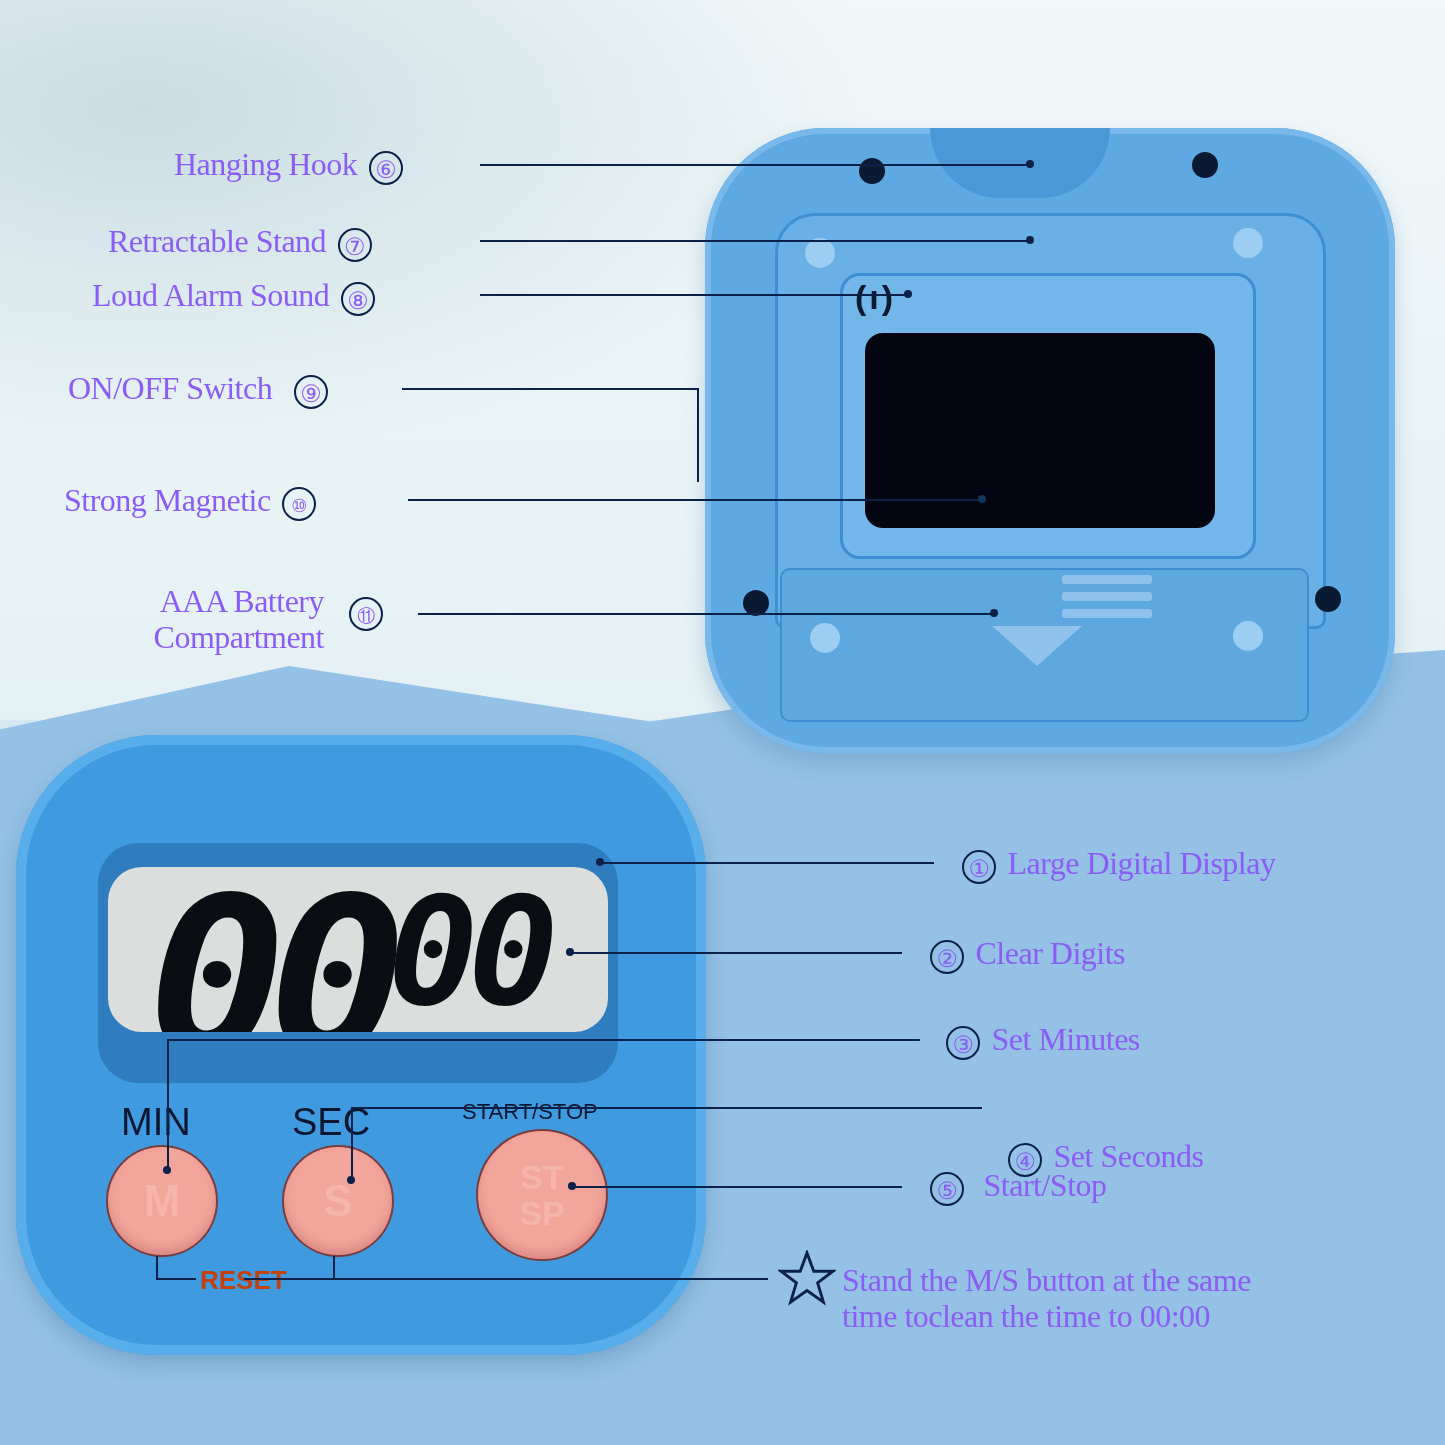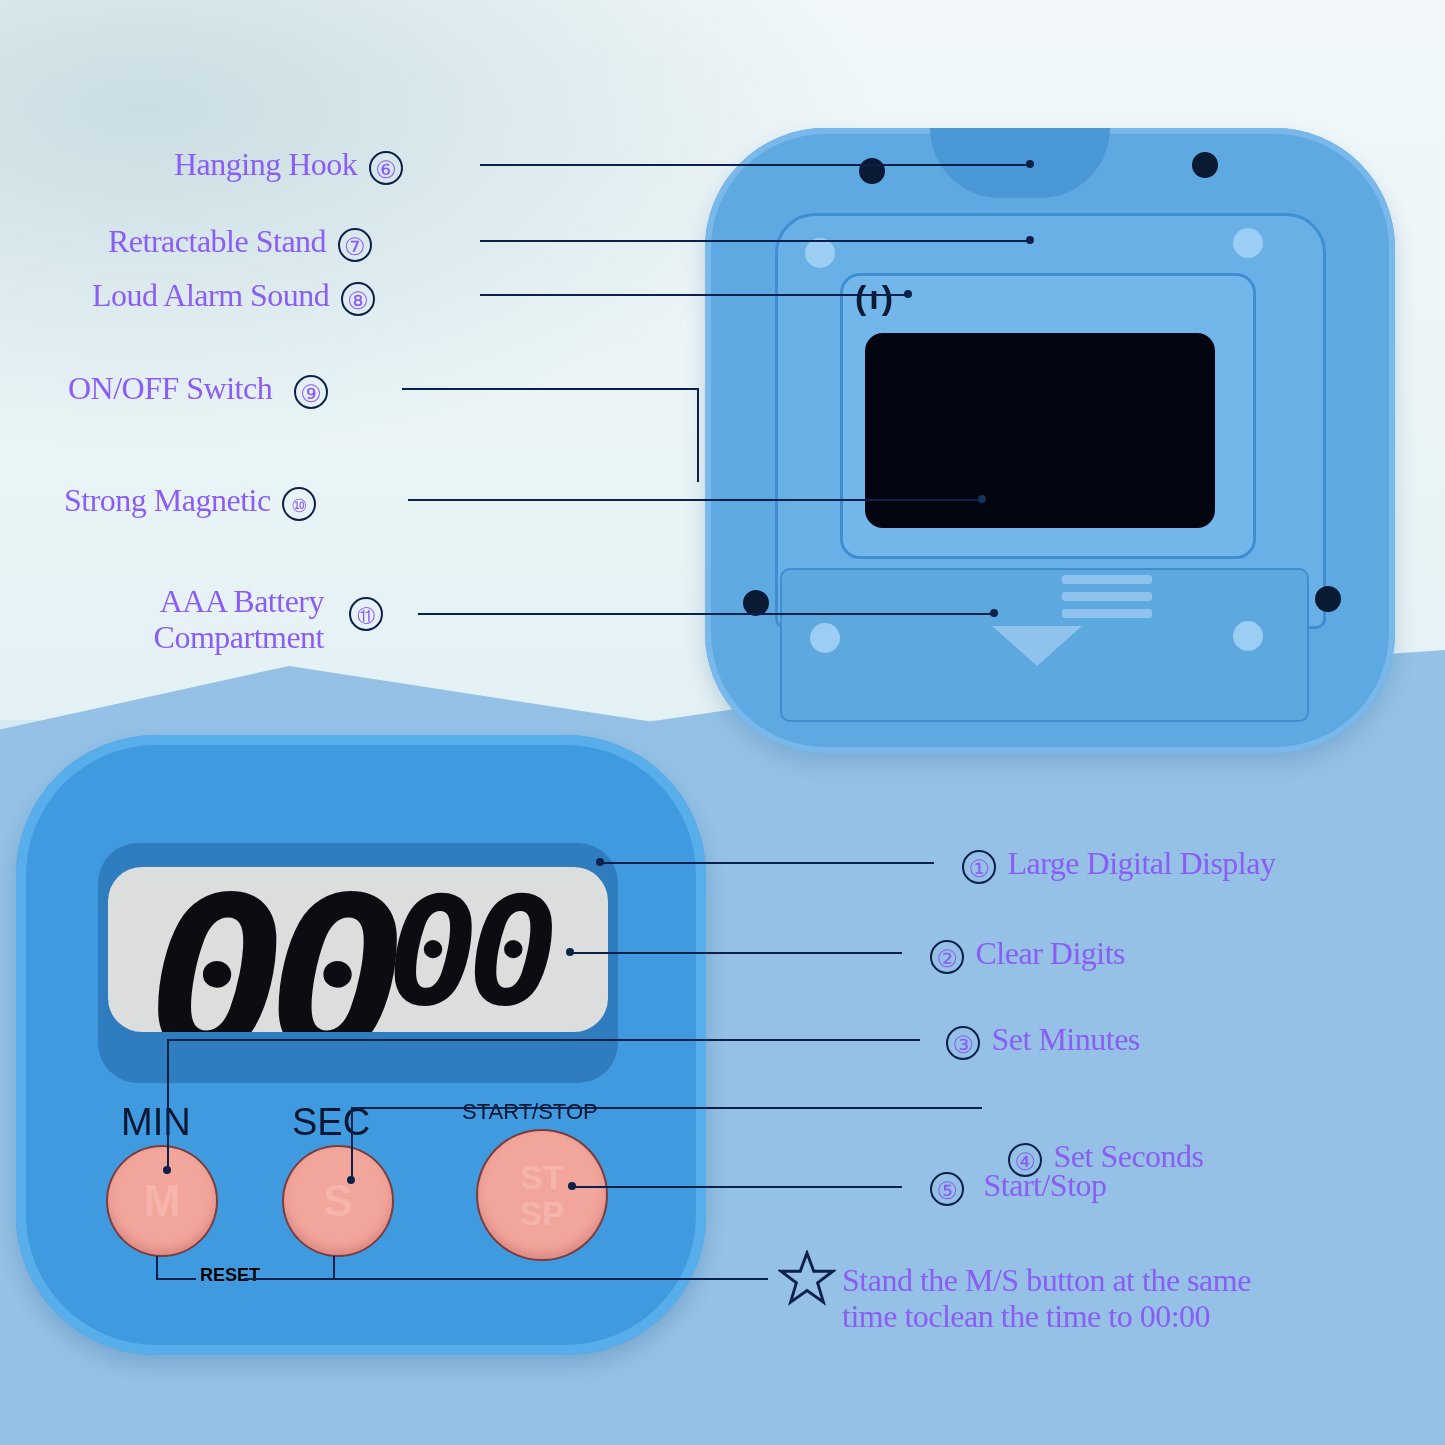--- a/index.html
+++ b/index.html
@@ -37,21 +37,21 @@
   .front{position:absolute;left:16px;top:735px;width:690px;height:620px;border-radius:140px;
     background:#3f9ae0;box-shadow:inset 0 0 0 10px #58aeeb,0 10px 20px rgba(40,90,140,.25);}
   .lcd-frame{position:absolute;left:82px;top:108px;width:520px;height:240px;border-radius:40px;background:#2f7dbf;}
   .lcd{position:absolute;left:92px;top:118px;width:500px;height:165px;border-radius:34px;background:#dcdedd;overflow:hidden;margin-top:14px;}
   .digits-big{position:absolute;left:40px;top:-22px;font-family:"DejaVu Sans Mono",monospace;font-size:230px;font-weight:bold;font-style:italic;color:#0b0d12;letter-spacing:-18px;transform:scaleY(0.95);}
   .digits-small{position:absolute;left:280px;top:-2px;font-family:"DejaVu Sans Mono",monospace;font-size:150px;font-weight:bold;font-style:italic;color:#0b0d12;letter-spacing:-10px;}
   .unit{position:absolute;top:180px;font-size:40px;font-weight:bold;color:#0b0d12;}
   .btn-label{position:absolute;color:#0b1730;font-weight:normal;font-family:"Liberation Sans",sans-serif;}
   .btn{position:absolute;border-radius:50%;background:#f2a59b;box-shadow:inset 0 -6px 8px rgba(180,90,90,.35),0 0 0 2px #7a3c3c;
     display:flex;align-items:center;justify-content:center;color:#f5b5ac;font-weight:bold;font-size:44px;font-family:"Liberation Sans",sans-serif;}
-  .reset{position:absolute;left:200px;top:1265px;font-size:18px;font-weight:bold;color:#000000;}
+  .reset{position:absolute;left:200px;top:1265px;font-size:26px;font-weight:bold;color:#c2410c;}
   .star{position:absolute;left:778px;top:1250px;width:58px;height:56px;}
 </style>
 </head>
 <body>
 
 <div class="bg-upper"></div>
 <div class="bg-lower"></div>
 
 <div class="back">
   <div class="hook"></div>

